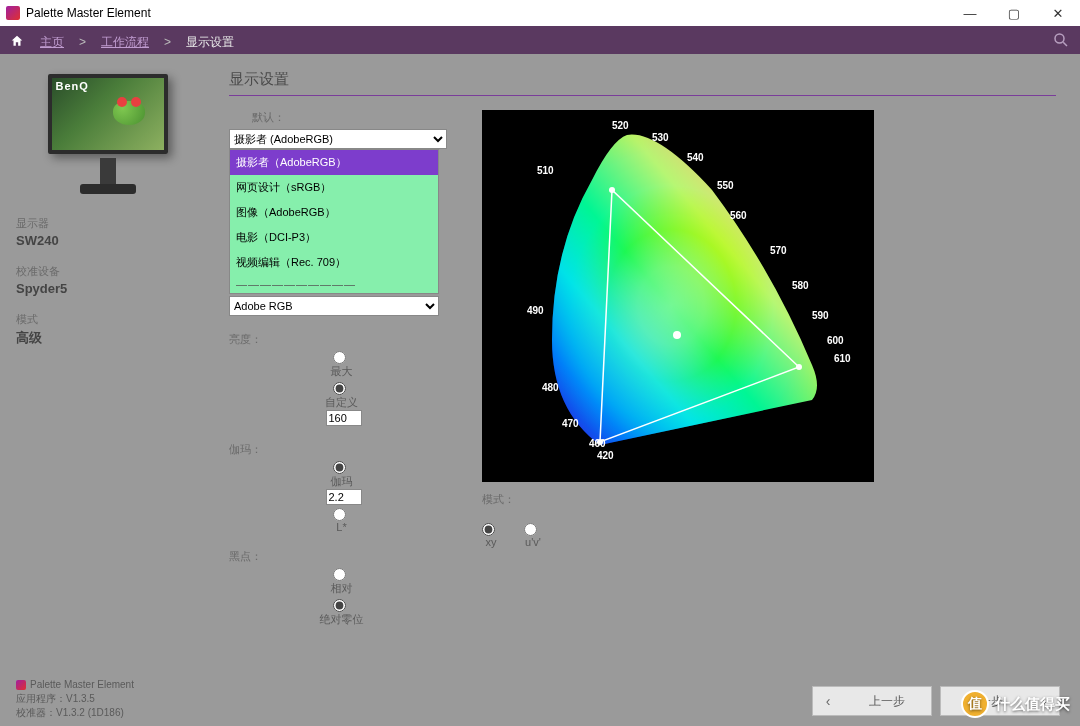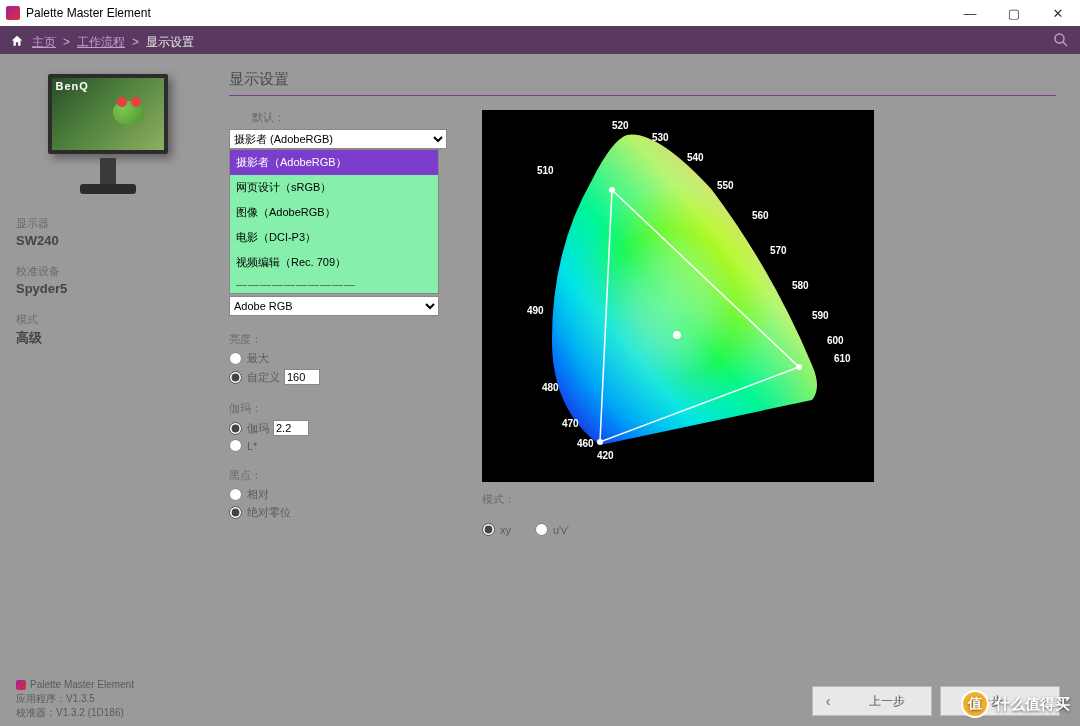--- a/index.html
+++ b/index.html
@@ -1,21 +1,21 @@
 <!DOCTYPE html>
 <html><head>
 <meta charset="utf-8">
 <style>
 * { margin: 0; padding: 0; box-sizing: border-box; font-family: "Microsoft YaHei", "Segoe UI", sans-serif; }
 body { width: 1080px; height: 726px; background: #9a9a9a; overflow: hidden; position: relative; }
 .titlebar { height: 26px; background: #fff; display: flex; align-items: center; padding-left: 6px; font-size: 12px; color: #000; }
 .titlebar .app-icon { width: 14px; height: 14px; margin-right: 6px; background: linear-gradient(135deg, #a020a0, #e03030); border-radius: 2px; }
 .win-controls { margin-left: auto; display: flex; }
 .win-controls div { width: 44px; height: 26px; display: flex; align-items: center; justify-content: center; font-size: 13px; color: #333; }
-.breadcrumb-bar { height: 18px; background: #5a3960; display: flex; align-items: center; padding: 16px 10px; color: #fff; font-size: 12px; }
+.breadcrumb-bar { height: 18px; background: #5a3960; display: flex; align-items: center; padding: 16px 10px; color: #fff; font-size: 12px; gap: 8px; }
 .breadcrumb-bar a { color: #c09cd0; text-decoration: underline; margin: 0 4px; }
 .breadcrumb-bar .sep { color: #bbb; margin: 0 3px; }
 .breadcrumb-bar .current { color: #e8e8e8; margin-left: 4px; }
 .home-ico { margin-right: 4px; }
 .search-ico { margin-left: auto; color: #a890b0; font-size: 18px; }
 .app-body { position: absolute; top: 54px; left: 0; right: 0; bottom: 0; display: flex; }
 .sidebar { width: 205px; background: #9a9a9a; padding: 12px 16px; color: #5a5a5a; font-size: 12px; }
 .monitor-pic { width: 150px; height: 130px; margin: 0 auto 20px; position: relative; }
 .monitor-screen { position: absolute; top: 8px; left: 20px; width: 120px; height: 80px; background: linear-gradient(135deg, #2a4d2a 0%, #4a7d3a 40%, #8db060 100%); border: 4px solid #2c2c2c; border-radius: 2px; box-shadow: 4px 4px 10px rgba(0,0,0,0.4); }
 .monitor-logo { position: absolute; top: 14px; left: 28px; font-size: 11px; font-weight: bold; color: #fff; letter-spacing: 1px; }
@@ -34,21 +34,21 @@
 .col-left { width: 225px; }
 .col-right { flex: 0 0 auto; }
 .field-label { font-size: 11px; color: #6a6a6a; margin-top: 16px; margin-bottom: 4px; }
 .field-label:first-child { margin-top: 0; margin-left: 23px; }
 select { width: 218px; height: 20px; font-size: 11px; background: #fff; border: 1px solid #888; }
 .dropdown-open { width: 210px; background: #86efac; border: 1px solid #888; font-size: 11px; }
 .dropdown-open .opt { padding: 5px 6px; color: #000; cursor: pointer; }
 .dropdown-open .opt.selected { background: #7d3dcc; color: #fff; }
 .dropdown-open .divider { padding: 3px 6px; color: #555; letter-spacing: 1px; }
 .bottom-select { width: 210px; height: 20px; font-size: 11px; background: #fff; border: 1px solid #888; margin-top: 2px; }
-.radio-row { display: flex; align-items: center; margin: 3px 0; font-size: 11px; color: #5a5a5a; }
+.radio-row { display: flex; align-items: center; margin: 3px 0; font-size: 11px; color: #5a5a5a; flex-direction: column; }
 .radio-row input[type=radio] { margin-right: 5px; accent-color: #444; }
 .radio-row input[type=text] { width: 36px; height: 16px; font-size: 11px; margin-left: 4px; border: 1px solid #888; padding: 0 2px; }
 .chart-box { width: 392px; height: 372px; background: #000; position: relative; }
 .chart-svg { position: absolute; inset: 0; }
 .mode-row { margin-top: 10px; font-size: 11px; color: #6a6a6a; }
 .mode-radios { display: flex; gap: 12px; margin-top: 4px; align-items: center; }
 .footer-info { position: absolute; bottom: 6px; left: 16px; font-size: 10px; color: #5a5a5a; line-height: 1.4; }
 .footer-info .app-icon2 { display: inline-block; width: 10px; height: 10px; background: linear-gradient(135deg, #a020a0, #e03030); border-radius: 2px; margin-right: 4px; vertical-align: middle; }
 .nav-buttons { position: absolute; bottom: 10px; right: 20px; display: flex; gap: 8px; }
 .nav-btn { width: 120px; height: 30px; background: #e8e8e8; border: 1px solid #bbb; display: flex; align-items: center; font-size: 12px; color: #555; cursor: pointer; }
@@ -189,31 +189,31 @@
             <polygon points="317,257 130,80 118,332" fill="none" stroke="#ffffff" stroke-width="1.5"></polygon>
             <circle cx="317" cy="257" r="3" fill="#fff"></circle>
             <circle cx="130" cy="80" r="3" fill="#fff"></circle>
             <circle cx="118" cy="332" r="3" fill="#fff"></circle>
             <circle cx="195" cy="225" r="4" fill="#fff"></circle>
           </svg>
           <span class="tick-label" style="top:10px; left:130px;">520</span>
           <span class="tick-label" style="top:22px; left:170px;">530</span>
           <span class="tick-label" style="top:42px; left:205px;">540</span>
           <span class="tick-label" style="top:70px; left:235px;text-align:right;">550</span>
-          <span class="tick-label" style="top:100px; left:270px;">560</span>
+          <span class="tick-label" style="top:100px; left:248px;">560</span>
           <span class="tick-label" style="top:135px; left:288px;">570</span>
           <span class="tick-label" style="top:170px; left:310px;">580</span>
           <span class="tick-label" style="top:200px; left:330px;">590</span>
           <span class="tick-label" style="top:225px; left:345px;">600</span>
           <span class="tick-label" style="top:243px; left:352px;">610</span>
           <span class="tick-label" style="top:55px; left:55px;">510</span>
           <span class="tick-label" style="top:195px; left:45px;">490</span>
           <span class="tick-label" style="top:272px; left:60px;">480</span>
           <span class="tick-label" style="top:308px; left:80px;">470</span>
-          <span class="tick-label" style="top:328px; left:95px;">460</span>
+          <span class="tick-label" style="top:328px; left:107px;">460</span>
           <span class="tick-label" style="top:340px; left:115px;">420</span>
         </div>
         <div class="mode-row">
           <div>模式：</div>
           <div class="mode-radios">
             <label class="radio-row" style="margin:0;">
               <input type="radio" name="cm" checked="" style="">
               <span>xy</span>
             </label>
             <label class="radio-row" style="margin:12px;">

